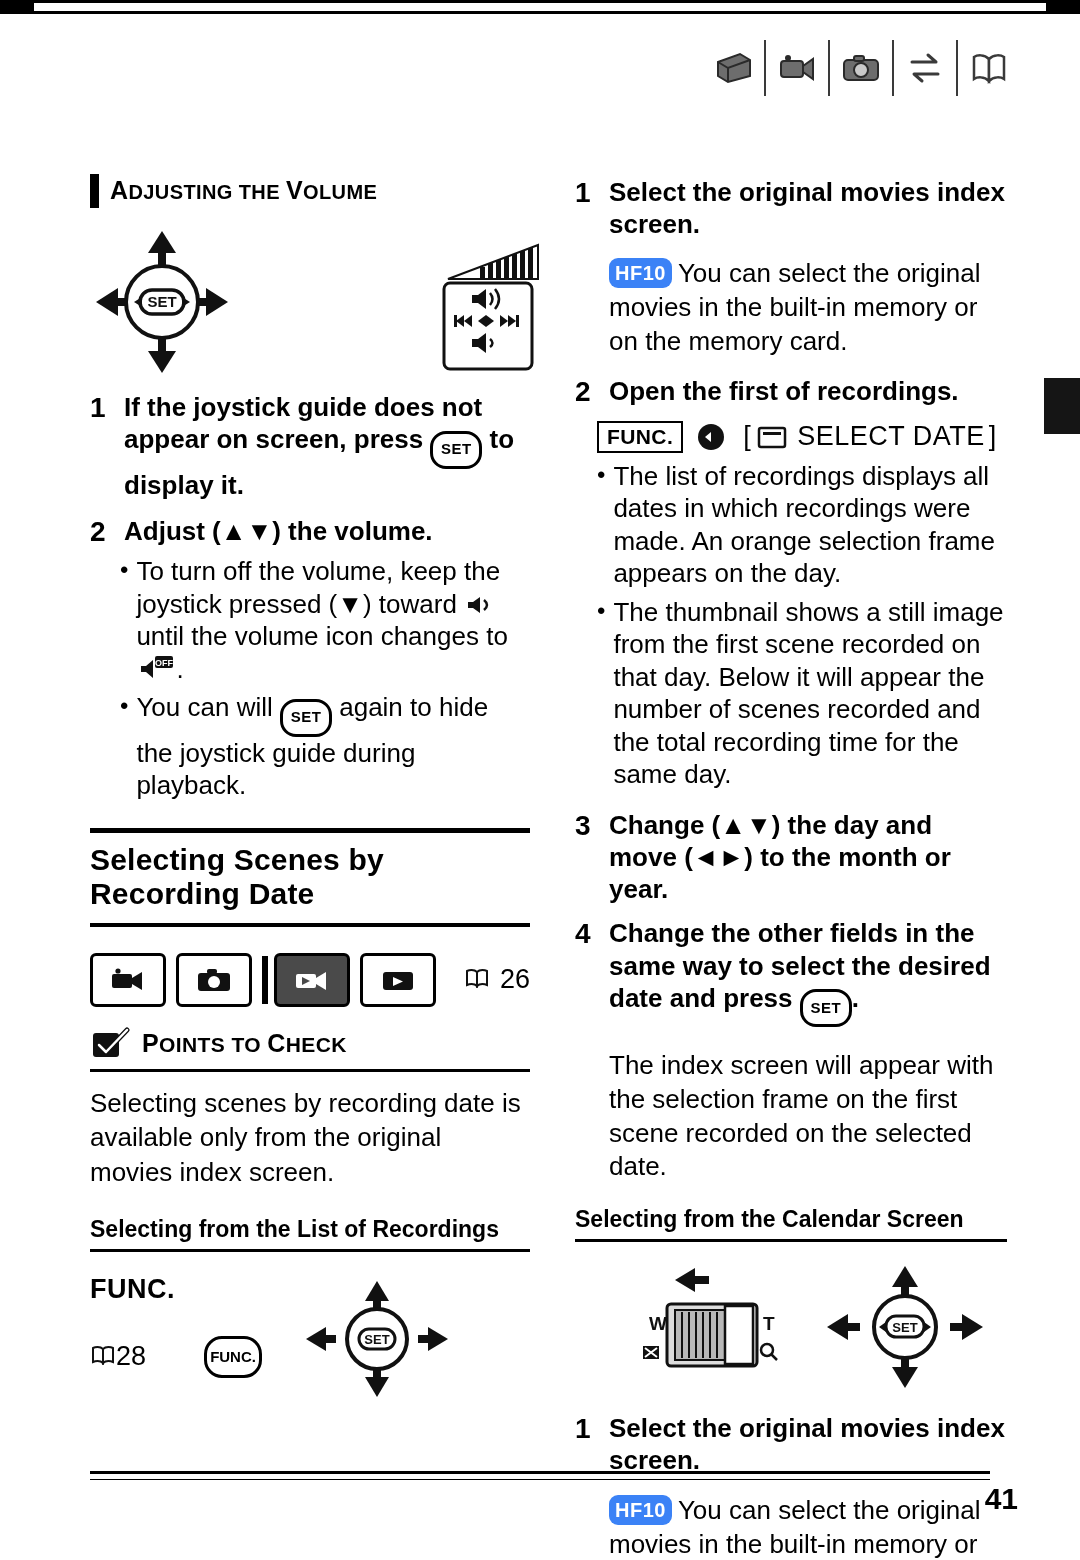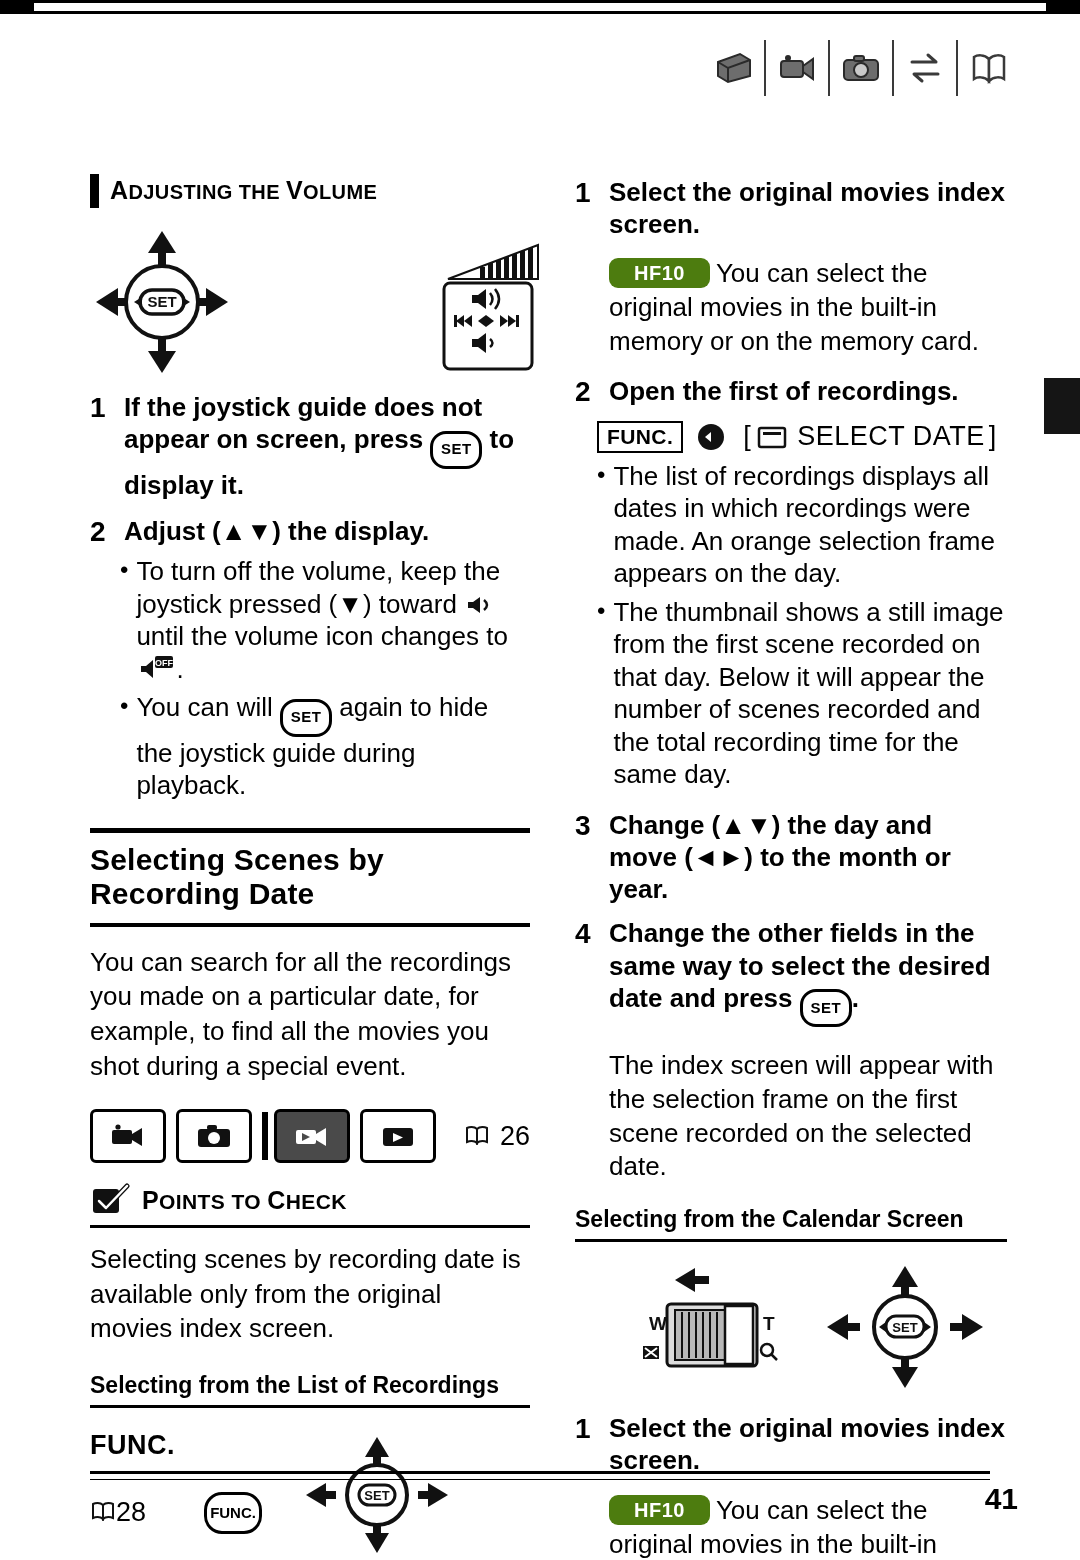--- a/index.html
+++ b/index.html
@@ -105,23 +105,23 @@
   
   .menu-line{display:flex;align-items:center;margin-top:10px;padding-left:22px;}
   .func-tag{
     border:2.5px solid #000;padding:2px 8px;font-size:21px;font-weight:bold;letter-spacing:.4px;
   }
   .menu-line .sel-txt{font-size:27px;letter-spacing:.5px;margin-left:4px;}
 
   
   .hf10{
     display:inline-flex;align-items:center;justify-content:center;
-    background:#4d7c0f;color:#fff;border-radius:9px;
+    background:#3b82f6;color:#fff;border-radius:9px;
     font-size:20px;font-weight:bold;letter-spacing:.5px;
-    padding:2px 25px;margin-right:6px;vertical-align:2px;margin-top:8px;
+    padding:2px 6px;margin-right:6px;vertical-align:2px;margin-top:8px;
   }
   .set-inline{
     display:inline-flex;align-items:center;justify-content:center;
     width:46px;height:32px;border:3px solid #000;border-radius:16px;
     font-size:15px;font-weight:bold;letter-spacing:.5px;vertical-align:-6px;
   }
 
   
   .pagenum{
     position:absolute;right:62px;bottom:44px;font-size:30px;font-weight:bold;
@@ -240,21 +240,21 @@
     </div>
   </div>
 
   <div class="step">
     <div class="num">1</div>
     <div class="txt"><span>If the joystick guide does not appear on screen, press </span><span class="set-inline">SET</span><span> to display it.</span></div>
   </div>
 
   <div class="step">
     <div class="num">2</div>
-    <div class="txt"><span>Adjust (</span><span>▲▼</span><span>) the display.</span></div>
+    <div class="txt"><span>Adjust (</span><span>▲▼</span><span>) the volume.</span></div>
   </div>
 
   <div class="bullet">
     <div class="dot">•</div>
     <div class="btxt"><span>To turn off the volume, keep the joystick pressed (</span><span>▼</span><span>) toward </span><svg width="34" height="22" viewBox="0 0 34 22" style="vertical-align:-3px">
           <path d="M4 8 L9 8 L16 3 L16 19 L9 14 L4 14 Z" fill="#111"></path>
           <path d="M20 6 q6 5 0 10" fill="none" stroke="#111" stroke-width="2.5"></path>
         </svg><span> until the volume icon changes to </span><br><svg width="40" height="30" viewBox="0 0 40 30" style="vertical-align:-6px">
           <path d="M5 12 L10 12 L17 6 L17 24 L10 18 L5 18 Z" fill="#111"></path>
           <rect x="19" y="2" width="18" height="12" rx="2" fill="#111"></rect>
@@ -265,21 +265,20 @@
   <div class="bullet">
     <div class="dot">•</div>
     <div class="btxt"><span>You can will </span><span class="set-inline">SET</span><span> again to hide the joystick guide during playback.</span></div>
   </div>
 
   <div class="hr-thick"></div>
 
   <div class="sec-title" style="border-bottom:none;">Selecting Scenes by Recording Date</div>
   <div style="border-top:4px solid #000;margin-top:4px;"></div>
 
-  <div class="para">You can search for all the recordings you made on a particular date, for example, to find all the movies you shot during a special event.</div>
 
   <div class="mode-row">
     <div class="mode-box">
       <svg width="44" height="30" viewBox="0 0 44 30">
           <rect x="6" y="9" width="20" height="14" rx="2" fill="#111"></rect>
           <path d="M26 13 L36 7 L36 25 L26 19 Z" fill="#111"></path>
           <circle cx="12" cy="6" r="2.6" fill="#111"></circle>
         </svg>
     </div>
     <div class="mode-box">

